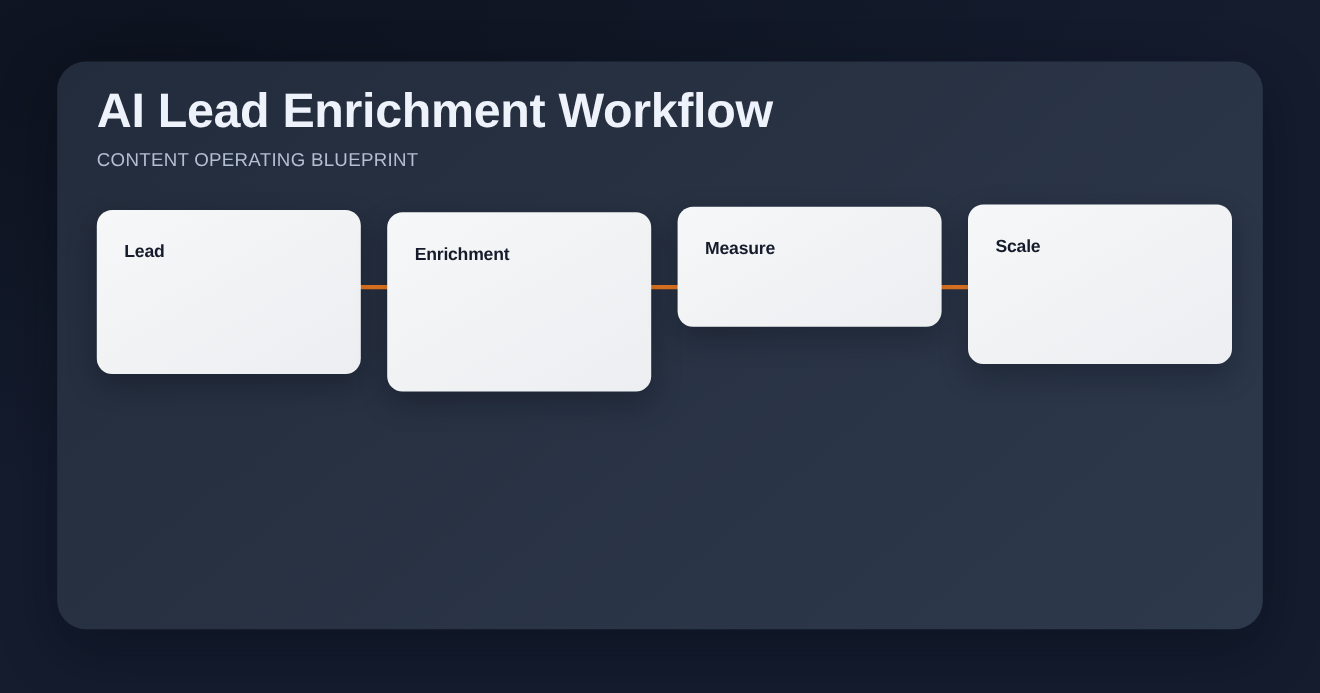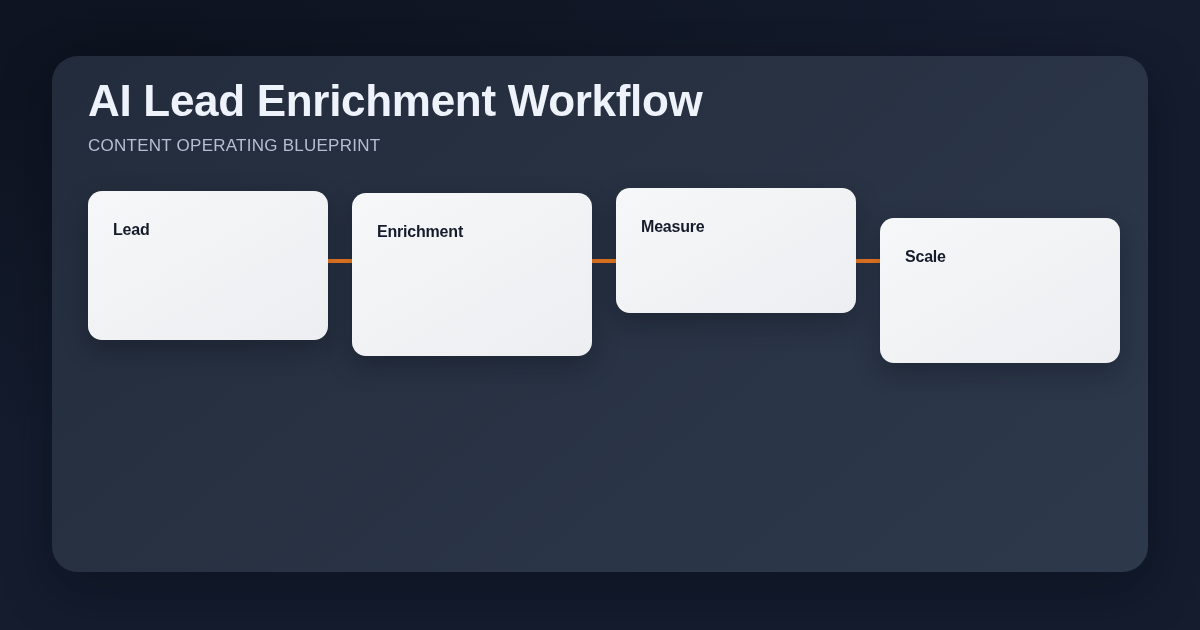--- a/index.html
+++ b/index.html
@@ -159,22 +159,22 @@
   <div id="steps">
       <div class="connector" style="left: 239px; top: 73px; width: 26px;"></div>
       <div class="connector" style="left: 503px; top: 73px; width: 26px;"></div>
       <div class="connector" style="left: 767px; top: 73px; width: 26px;"></div>
       <div class="step-card" style="left: 0px; top: 5px; width: 240px; height: 149px;">
         <div class="step-label">Lead</div>
       </div>
       <div class="step-card" style="left: 264px; top: 7px; width: 240px; height: 163px;">
         <div class="step-label">Enrichment</div>
       </div>
-      <div class="step-card" style="left: 528px; top: 2px; width: 240px; height: 125px;">
+      <div class="step-card" style="left: 528px; top: 2px; width: 240px; height: 109px;">
         <div class="step-label">Measure</div>
       </div>
-      <div class="step-card" style="left: 792px; top: 0px; width: 240px; height: 145px; margin-top: 32px;">
+      <div class="step-card" style="left: 792px; top: 0px; width: 240px; height: 145px;">
         <div class="step-label">Scale</div>
       </div>
     </div>
 
 
 </div>
 
 </body></html>

